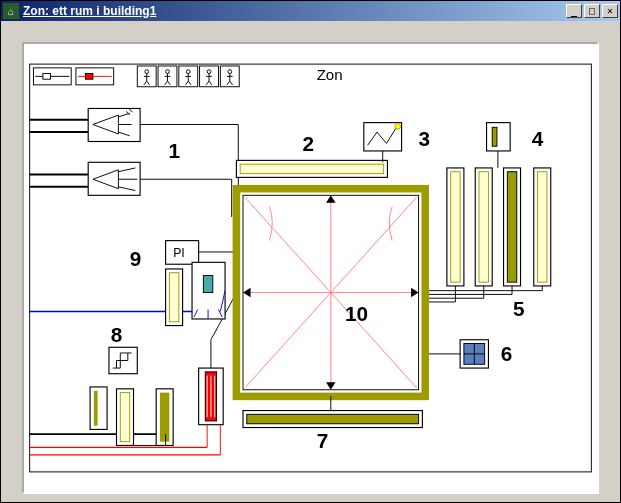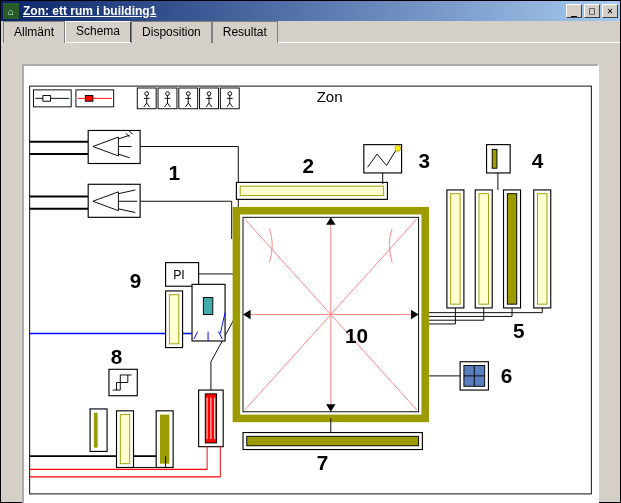--- a/index.html
+++ b/index.html
@@ -107,26 +107,20 @@
   <div class="titlebar">
     <div class="appicon">⌂</div>
     <div class="title">Zon: ett rum i building1</div>
     <div class="winbtns">
       <div class="winbtn">_</div>
       <div class="winbtn">□</div>
       <div class="winbtn">✕</div>
     </div>
   </div>
 
-  <div class="tabstrip">
-    <div class="tab">Allmänt</div>
-    <div class="tab active">Schema</div>
-    <div class="tab">Disposition</div>
-    <div class="tab">Resultat</div>
-  </div>
 
   <div class="canvas-outer">
     <svg class="schema" viewBox="0 0 607 448">
 
       <g>
         <rect class="tool-btn" x="10" y="12" width="40" height="18"></rect>
         <rect x="20" y="18" width="8" height="6" fill="#fff" stroke="#000"></rect>
         <line x1="12" y1="21" x2="20" y2="21" stroke="#000"></line>
           <line x1="28" y1="21" x2="48" y2="21" stroke="#000"></line>
 

